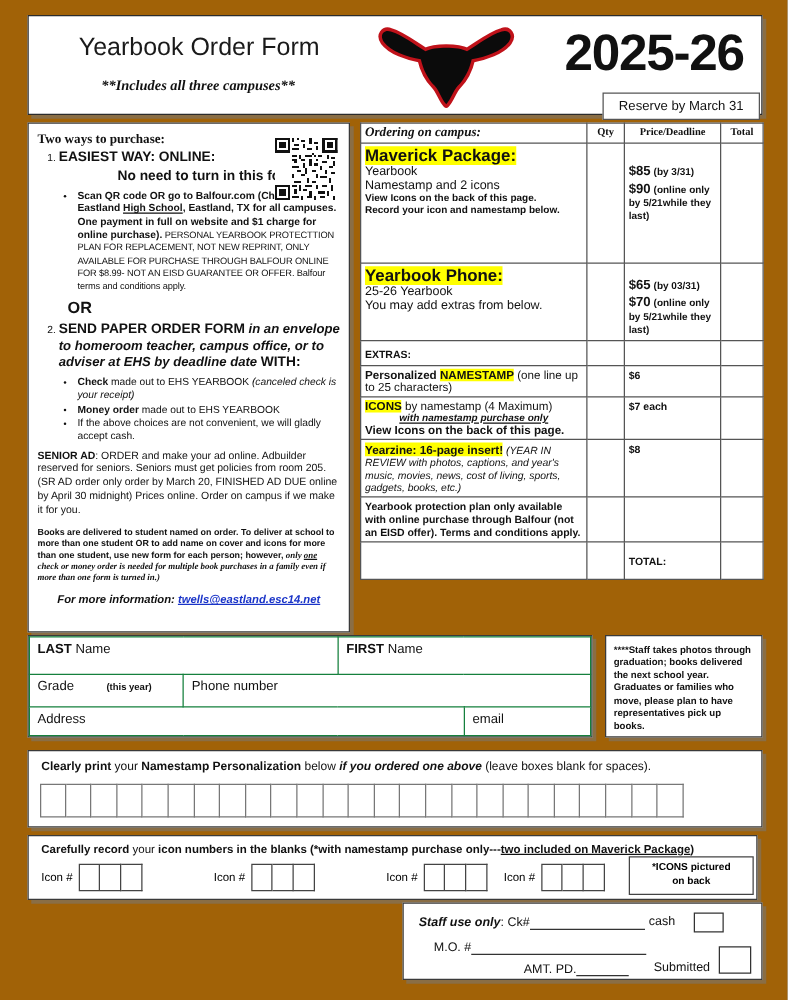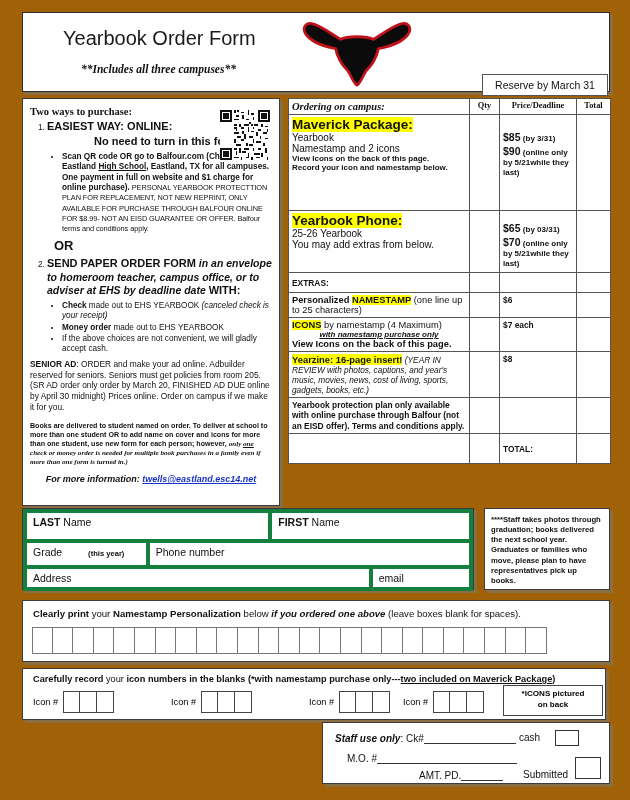--- a/index.html
+++ b/index.html
@@ -61,21 +61,21 @@
   .ex-reg{font-weight:normal;}
   .ex-c{text-align:center;font-size:8px;font-weight:bold;font-style:italic;text-decoration:underline;display:block;}
   .yz{font-size:9.4px;font-weight:bold;}
   .yz-i{font-style:italic;font-weight:normal;font-size:8.3px;}
   .prot{font-size:8.3px;font-weight:bold;line-height:1.24;}
   .total{font-size:14px;font-weight:bold;}
 
   
   #nameblk{left:22px;top:508px;width:452px;height:82px;}
   table.nm{border-collapse:collapse;width:100%;height:100%;table-layout:fixed;}
-  table.nm td{border:4px solid #15803d;font-size:10.5px;color:#111;padding:3px 6px;vertical-align:top;} 
+  table.nm td{border:1px solid #15803d;font-size:10.5px;color:#111;padding:3px 6px;vertical-align:top;} 
   .nm-b{font-weight:bold;}
   .tiny{font-size:7.6px;font-weight:bold;padding-left:23px;}
 
   #staffnote{left:484px;top:508px;width:126px;height:82px;}
   #staffnote p{margin:0;padding:6px 6px;font-size:7.7px;line-height:1.32;font-weight:bold;color:#111;}
 
   
   #nsblk{left:22px;top:600px;width:588px;height:62px;}
   #nsblk .lbl{position:absolute;left:10px;top:7px;font-size:9.6px;color:#111;}
   #nsrow{position:absolute;left:9px;top:26px;display:flex;}
@@ -111,20 +111,21 @@
     <div id="hdr-title">Yearbook Order Form</div>
     <div id="hdr-sub">**Includes all three campuses**</div>
     <div id="logo">
       <svg viewBox="0 0 120 80" width="112" height="74" aria-hidden="true">
         <g>
           <path d="M6 20 C2 14 6 9 12 11 C22 14 32 22 42 28 C50 24 70 24 78 28 C88 22 98 14 108 11 C114 9 118 14 114 20 C108 28 94 33 82 35 C80 44 76 52 70 58 C66 62 64 70 60 74 C56 70 54 62 50 58 C44 52 40 44 38 35 C26 33 12 28 6 20 Z" fill="#c0121a" stroke="#c0121a" stroke-width="6" stroke-linejoin="round"></path>
           <path d="M6 20 C2 14 6 9 12 11 C22 14 32 22 42 28 C50 24 70 24 78 28 C88 22 98 14 108 11 C114 9 118 14 114 20 C108 28 94 33 82 35 C80 44 76 52 70 58 C66 62 64 70 60 74 C56 70 54 62 50 58 C44 52 40 44 38 35 C26 33 12 28 6 20 Z" fill="#0b0b0b"></path>
         </g>
       </svg>
     </div>
+    <div id="hdr-year">2025-26</div>
   </div>
 
   <div class="box" id="reserve">
     <span>Reserve by March 31</span>
   </div>
 
   <div class="box" id="leftcol">
     <div class="inner">
       <div id="qr">
         <svg viewBox="0 0 29 29" width="50" height="50" shape-rendering="crispEdges" aria-hidden="true">

